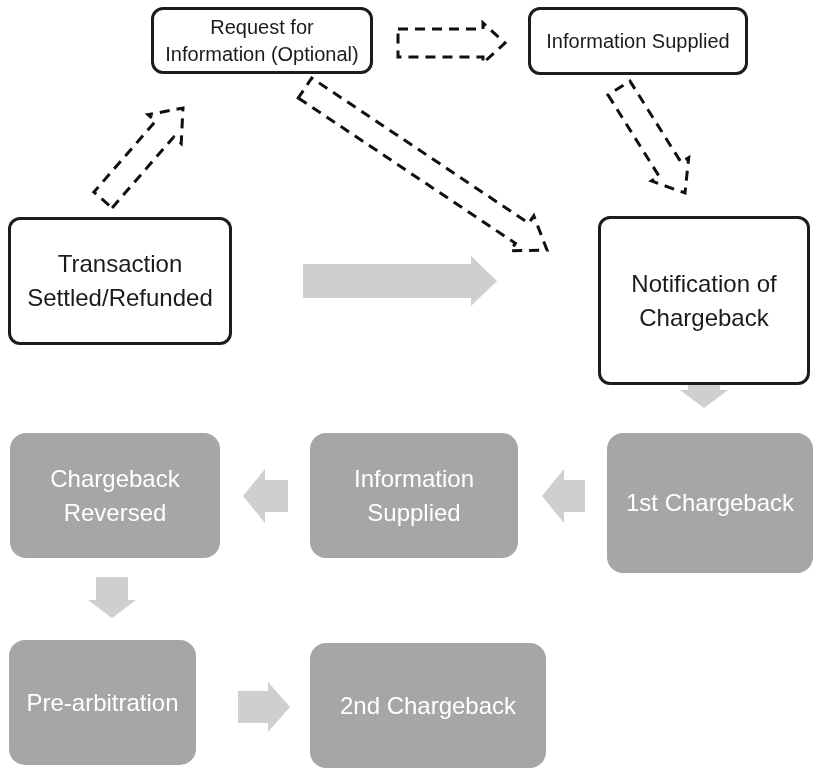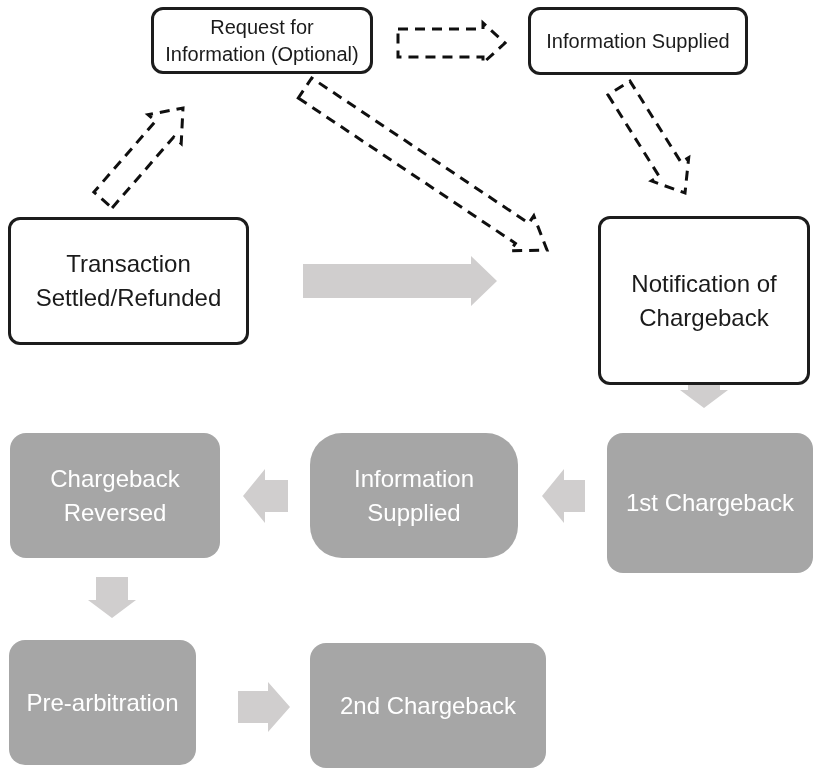--- a/index.html
+++ b/index.html
@@ -65,24 +65,24 @@
     border:none;
     border-radius:16px;
     color:var(--gray-node-text);
   }
   .fs-small{font-size:20px;line-height:1.35;}
   .fs-large{font-size:24px;line-height:1.4;}
 
   
   #node-request-info      {left:151px; top:7px;   width:222px; height:67px;}
   #node-info-supplied-top {left:528px; top:7px;   width:220px; height:68px;}
-  #node-transaction       {left:8px;   top:217px; width:241px; height:128px;}
+  #node-transaction       {left:8px;   top:217px; width:224px; height:128px;}
   #node-notification      {left:598px; top:216px; width:212px; height:169px;}
   #node-chargeback-reversed{left:10px; top:433px; width:210px; height:125px;}
-  #node-info-supplied-mid {left:310px; top:433px; width:208px; height:125px;border-radius:32px;}
+  #node-info-supplied-mid {left:310px; top:433px; width:208px; height:125px;}
   #node-first-chargeback  {left:607px; top:433px; width:206px; height:140px;align-items:center;}
   #node-pre-arbitration   {left:9px;   top:640px; width:187px; height:125px;}
   #node-second-chargeback {left:310px; top:643px; width:236px; height:125px;}
 </style>
 </head>
 <body>
 
 <div class="canvas">
 
   <svg class="arrow-layer" viewBox="0 0 820 774" xmlns="http://www.w3.org/2000/svg">

